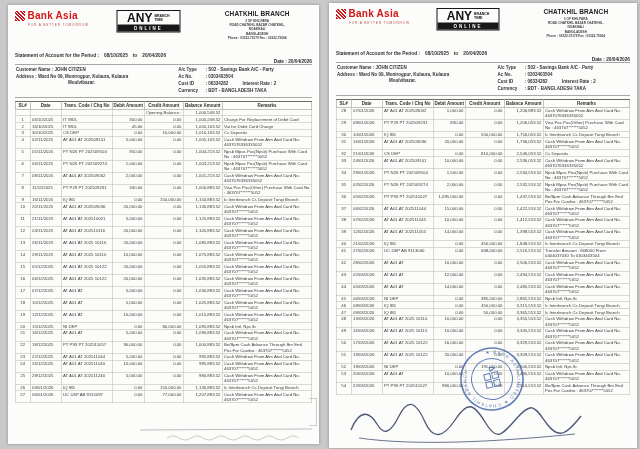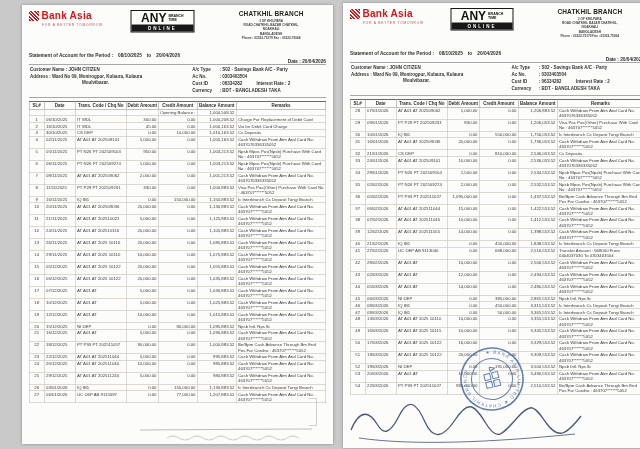--- a/index.html
+++ b/index.html
@@ -1,18 +1,18 @@
 <!DOCTYPE html>
 <html><head>
 <meta charset="utf-8">
 <style>
   html,body{margin:0;padding:0;}
   body{width:640px;height:449px;background:#c9c9c9;position:relative;overflow:hidden;
        font-family:"Liberation Sans",sans-serif;color:#333;}
-  .pg{position:absolute;background:#fcfcfb;box-shadow:0 0 3px rgba(0,0,0,.3);overflow:hidden;margin-left:14px;}
+  .pg{position:absolute;background:#fcfcfb;box-shadow:0 0 3px rgba(0,0,0,.3);overflow:hidden;}
   .pg1{left:8px;top:5px;width:311px;height:439px;}
   .pg2{left:329px;top:3px;width:308px;height:445px;}
   .inner{width:200%;transform:scale(.5);transform-origin:0 0;padding:10px 14px;box-sizing:border-box;}
   
   .hdr{display:flex;align-items:flex-start;height:82px;}
   .lg-ba{width:190px;}
   .ba-row{display:flex;align-items:center;gap:5px;}
   .ba-icon{width:20px;height:20px;background:#d21619;display:inline-block;
            background-image:repeating-linear-gradient(45deg,#d21619 0 3px,#fff 3px 5px);}
   .ba-text{font-size:20px;font-weight:bold;color:#d21619;letter-spacing:.5px;}

